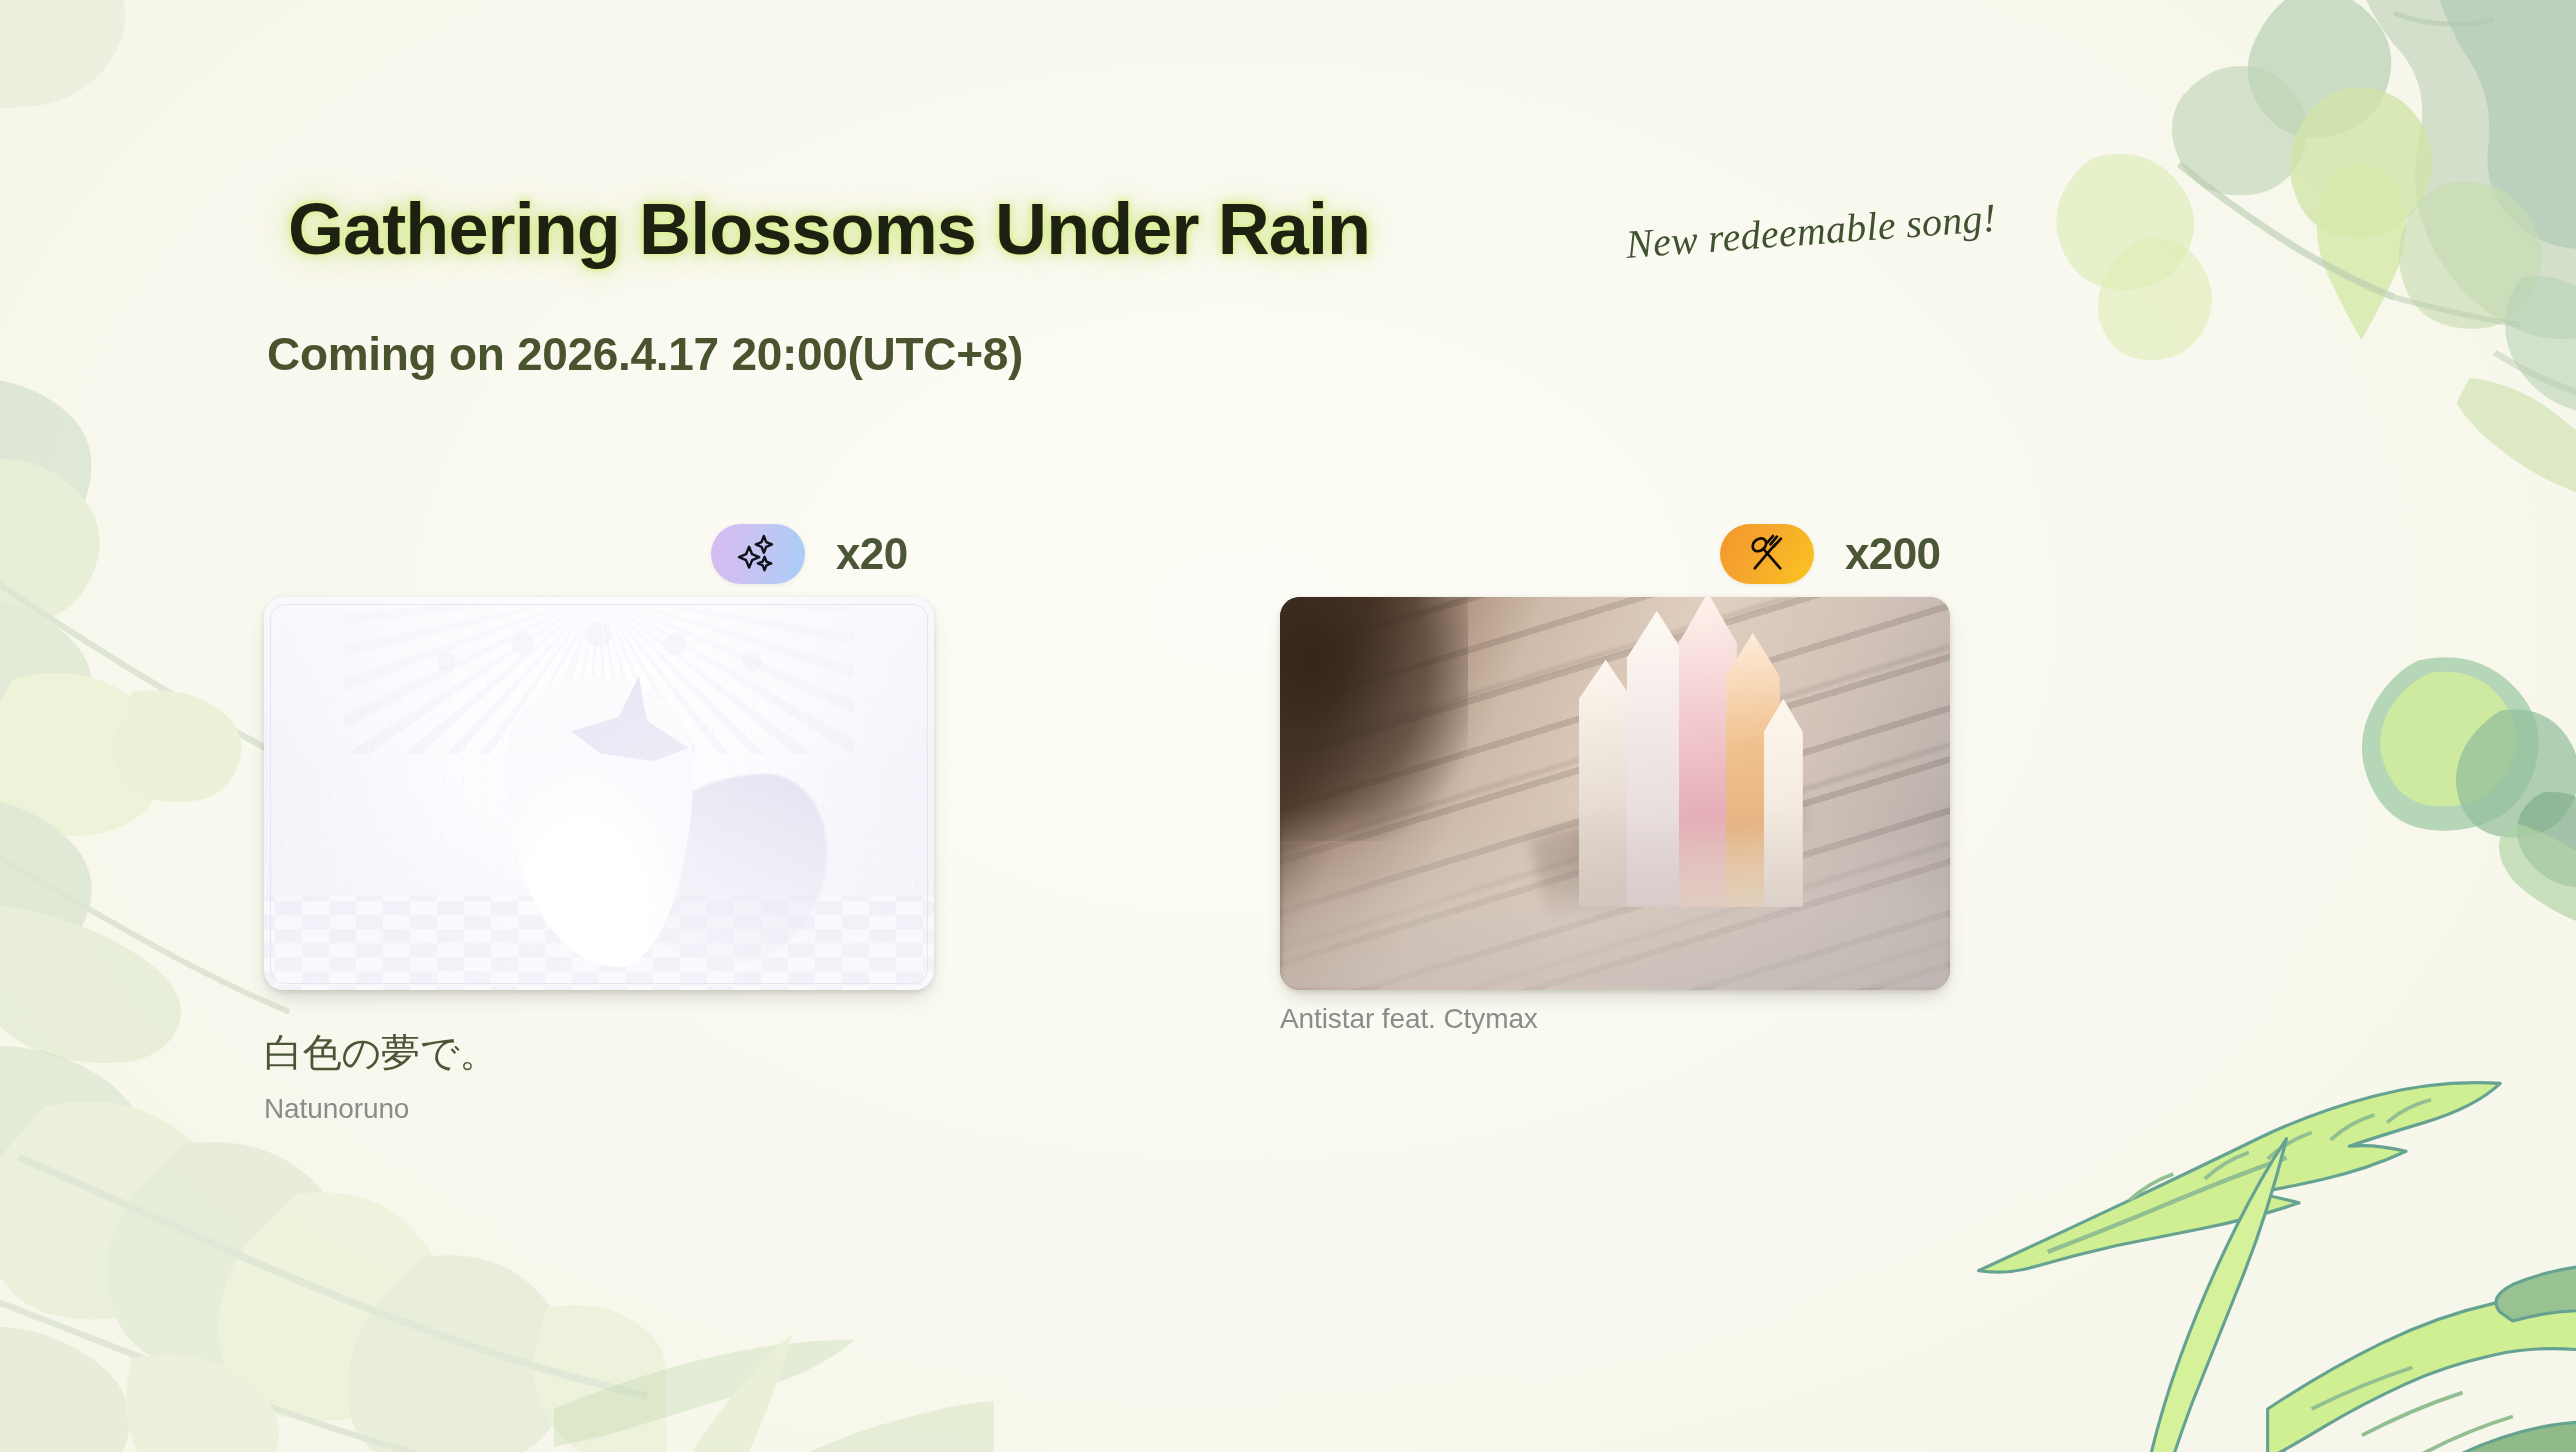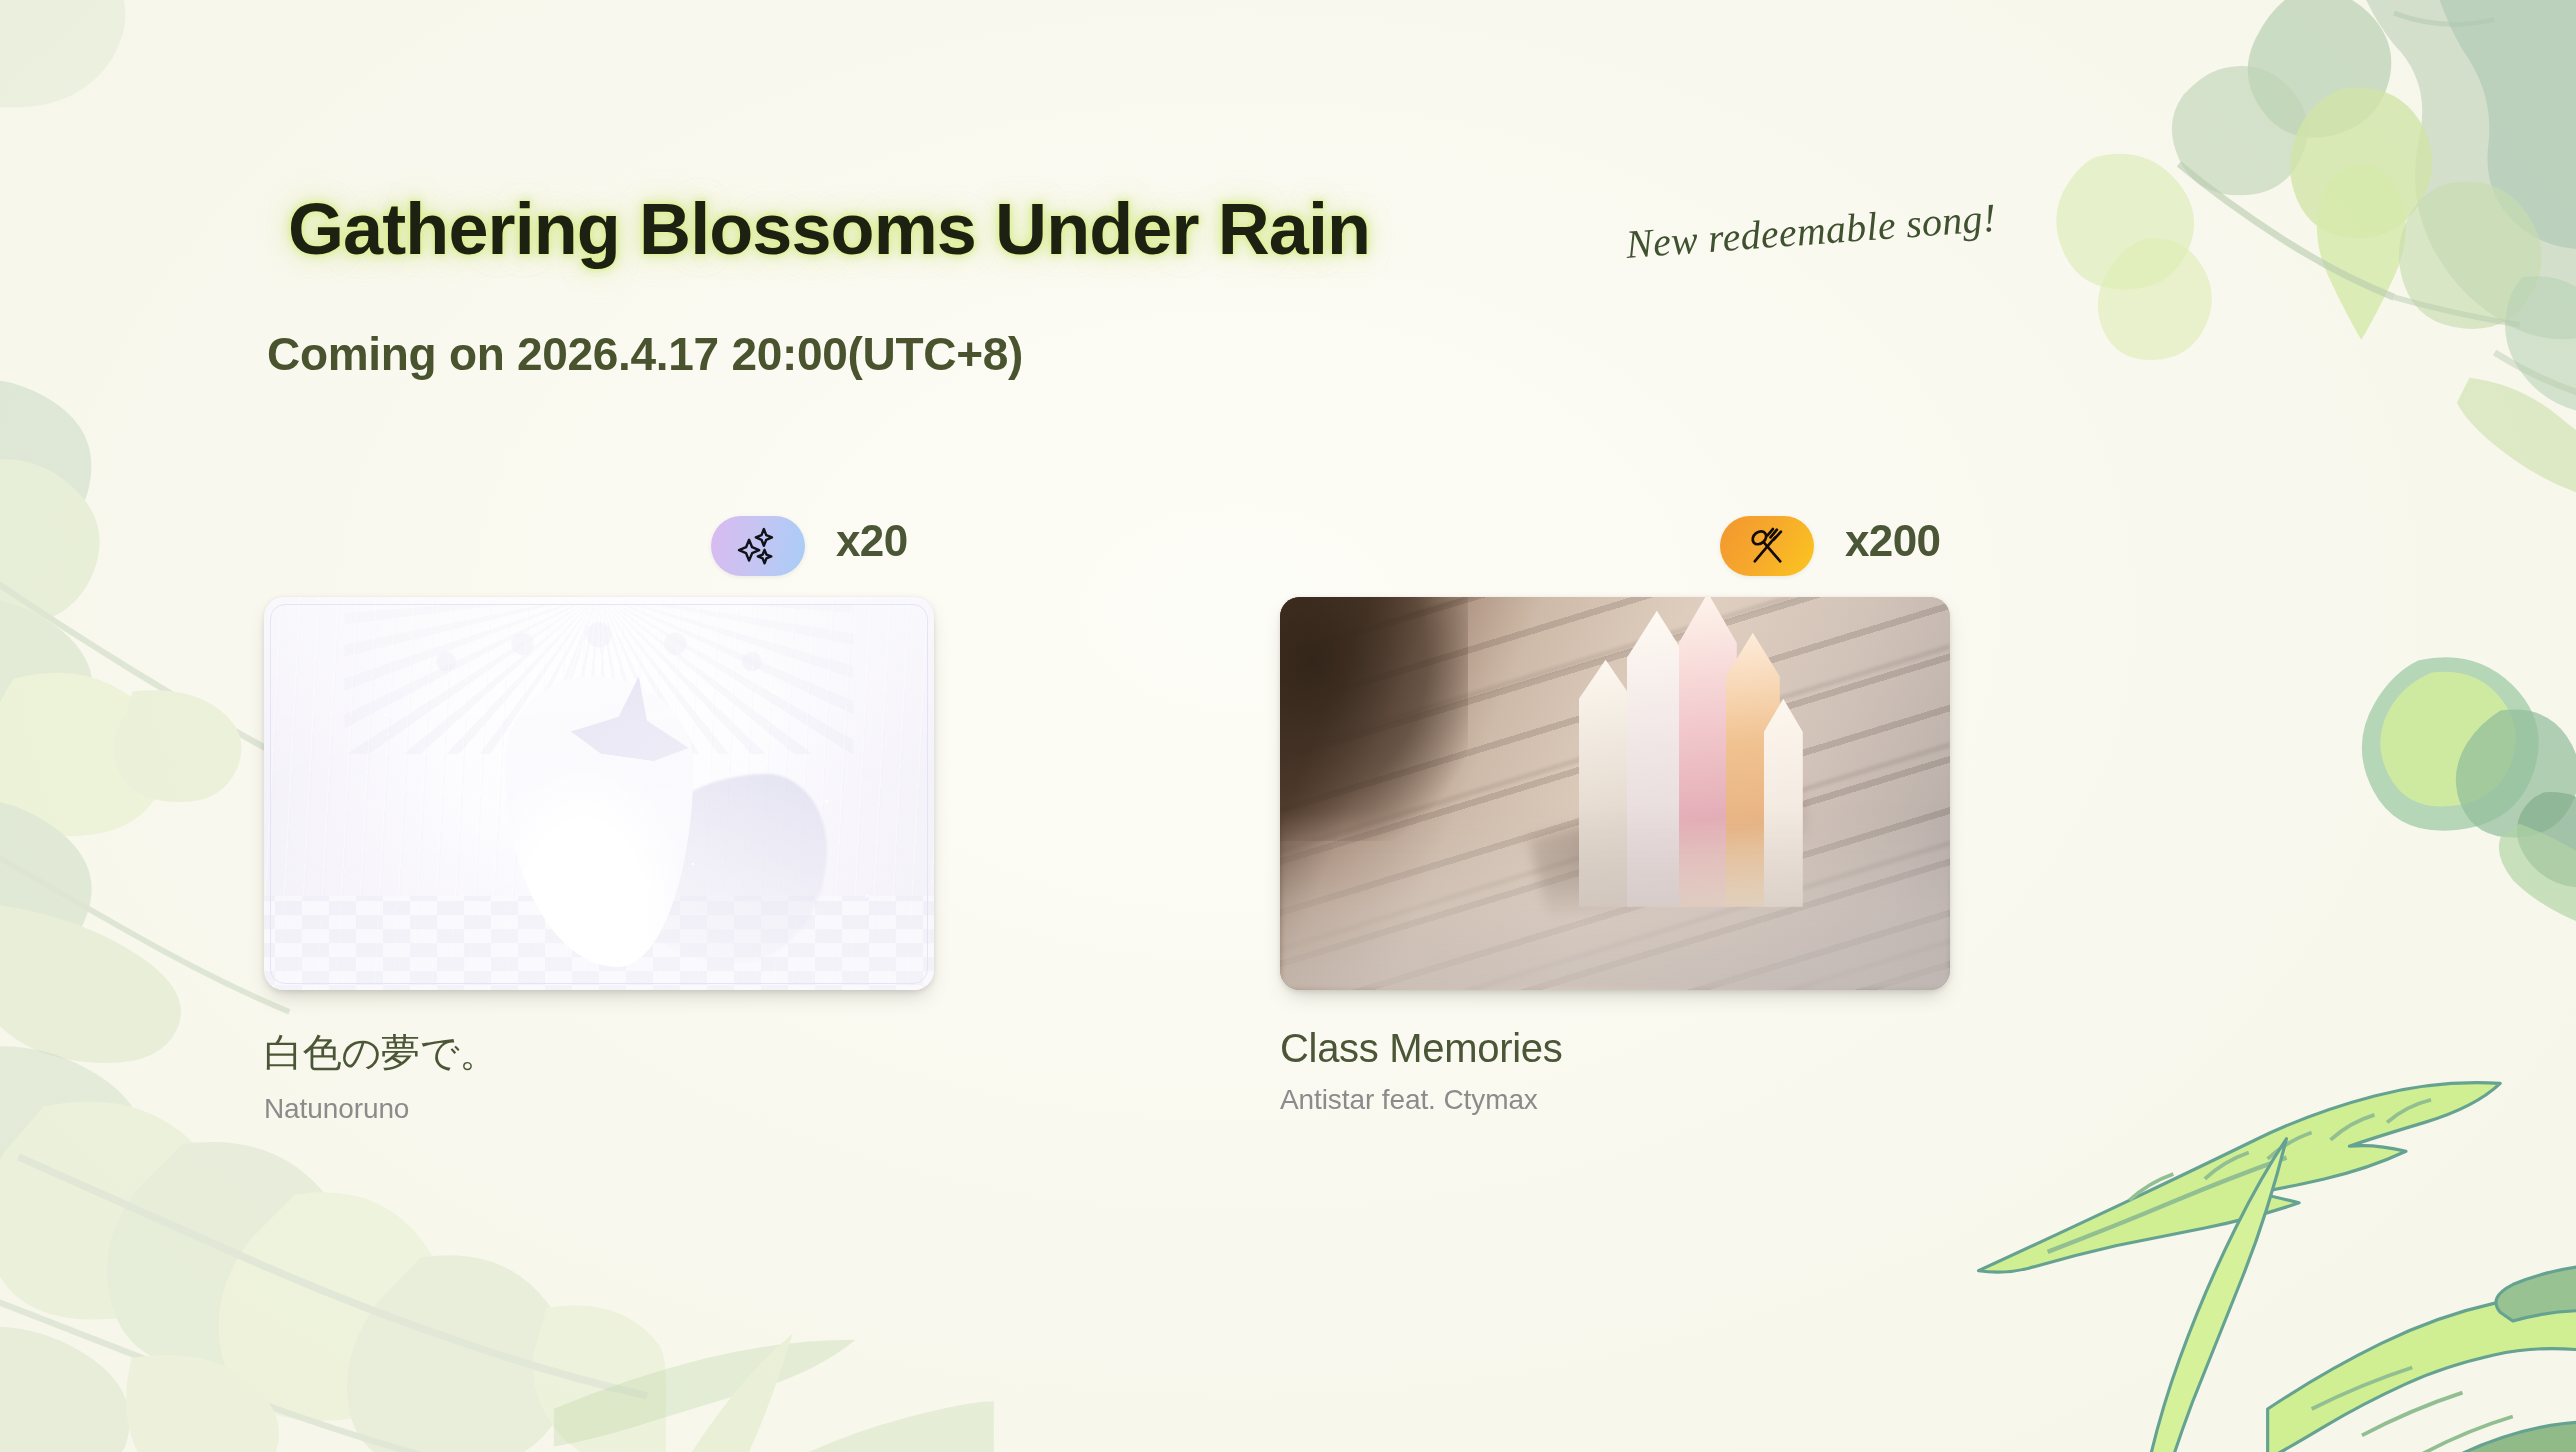--- a/index.html
+++ b/index.html
@@ -84,20 +84,21 @@
     white-space: nowrap;
   }
 
   
   .song-col { position: absolute; top: 516px; }
   #song-col-0 { left: 264px; }
   #song-col-1 { left: 1280px; }
 
   .cost-row {
     display: flex;
+    align-items: center;
     height: 75px;
     margin-left: 447px;
   }
   #song-col-1 .cost-row { margin-left: 440px; }
 
   .cost-pill {
     width: 94px;
     height: 60px;
     border-radius: 30px;
     display: flex;
@@ -459,18 +460,17 @@
           <div class="xtal x3"></div>
           <div class="xtal x4"></div>
           <div class="xtal x5"></div>
         </div>
         <div class="ph-shadow-dark"></div>
         <div class="ph-blur-bottom"></div>
         <div class="ph-warm"></div>
       </div>
     </div>
 
-    <div class="song-title">Class Memories</div>
     <div class="song-artist">Antistar feat. Ctymax</div>
   </div>
 
 </div>
 
 
 </body></html>

